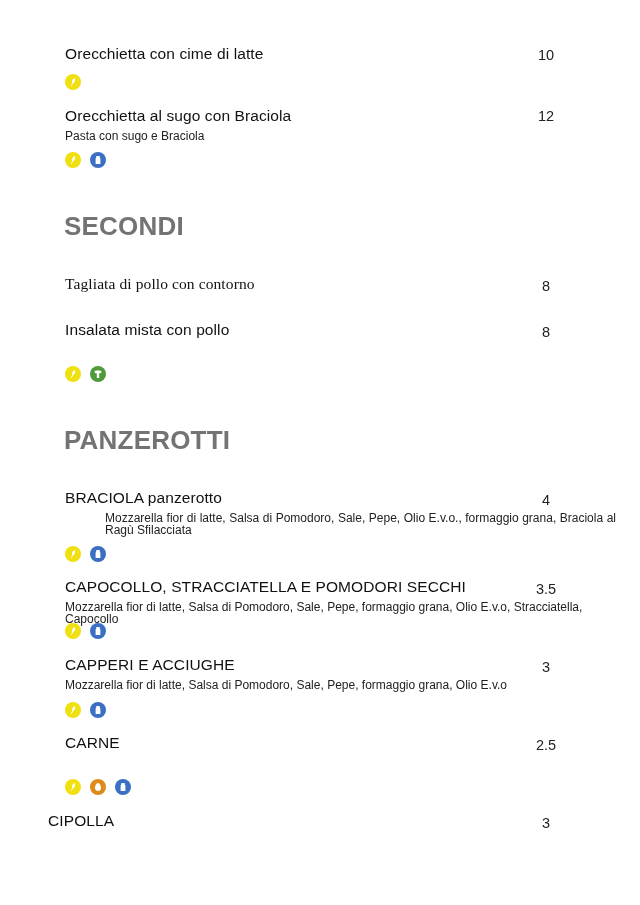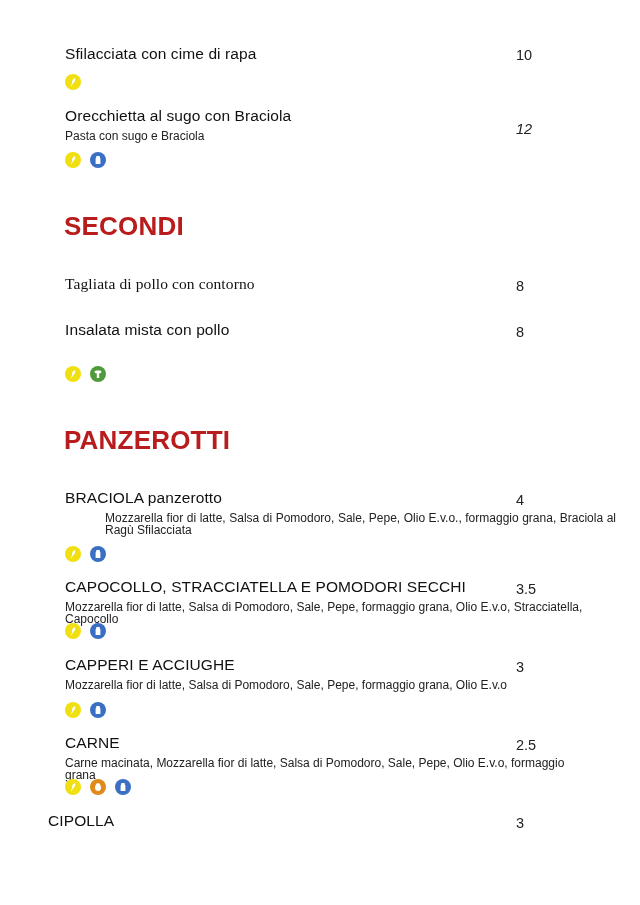--- a/index.html
+++ b/index.html
@@ -1,49 +1,49 @@
 <!DOCTYPE html>
 <html><head>
 <meta charset="utf-8">
 <style>
   html, body { margin: 0; padding: 0; background: #ffffff; }
   body { width: 640px; height: 905px; position: relative; overflow: hidden;
          font-family: "Liberation Sans", "DejaVu Sans", sans-serif; color: #111; }
   .viewport { position: absolute; left: 0; top: 0; width: 640px; height: 828px; overflow: hidden; }
   .abs { position: absolute; }
   .item-title { font-size: 15.5px; line-height: 18px; color: #111; white-space: nowrap; letter-spacing: 0.1px; }
-  .item-price { font-size: 14.5px; line-height: 18px; color: #222; text-align: left; width: 60px; }
+  .item-price { font-size: 14.5px; line-height: 18px; color: #222; text-align: center; width: 60px; }
   .item-desc { font-size: 12px; line-height: 11.5px; color: #222; width: 512px; }
   .item-desc.justify { text-align: justify; text-align-last: left; }
-  .section-title { font-size: 26px; font-weight: bold; line-height: 30px; color: #b91c1c; letter-spacing: 0.2px; }
+  .section-title { font-size: 26px; font-weight: bold; line-height: 30px; color: #737373; letter-spacing: 0.2px; }
   .allergens { display: flex; gap: 9px; }
   .allergen { width: 16px; height: 16px; border-radius: 50%; display: flex; align-items: center; justify-content: center; box-sizing: border-box; }
   .allergen svg { width: 10px; height: 10px; display: block; }
   .al-gluten { background: #f0e010; }
   .al-milk { background: #3a6fc4; }
   .al-celery { background: #4f9a3a; }
   .al-egg { background: #e08a1c; }
 </style>
 </head>
 <body>
 
 <div class="viewport">
 
-  <div class="abs item-title" style="left:65px; top:45px;">Sfilacciata con cime di rapa</div>
+  <div class="abs item-title" style="left:65px; top:45px;">Orecchietta con cime di latte</div>
   <div class="abs item-price" style="left:516px; top:46px;">10</div>
   <div class="abs allergens" style="left:65px; top:74px;">
     <span class="allergen al-gluten">
       <svg viewBox="0 0 10 10">
           <path d="M6.5 1 C8 2.5 7 5 5 6.5 L3.5 9 L3 8.6 L4.2 6.2 C3.5 4.2 4.6 2 6.5 1 Z" fill="#fff"></path>
         </svg>
     </span>
   </div>
 
   <div class="abs item-title" style="left:65px; top:107px;">Orecchietta al sugo con Braciola</div>
-  <div class="abs item-price" style="left:516px; top:120px;font-style:italic;">12</div>
+  <div class="abs item-price" style="left:516px; top:107px;">12</div>
   <div class="abs item-desc" style="left:65px; top:131px;">Pasta con sugo e Braciola</div>
   <div class="abs allergens" style="left:65px; top:152px;">
     <span class="allergen al-gluten">
       <svg viewBox="0 0 10 10">
           <path d="M6.5 1 C8 2.5 7 5 5 6.5 L3.5 9 L3 8.6 L4.2 6.2 C3.5 4.2 4.6 2 6.5 1 Z" fill="#fff"></path>
         </svg>
     </span>
     <span class="allergen al-milk">
       <svg viewBox="0 0 10 10">
           <path d="M3.3 1 H6.7 V2.3 L7.4 3.4 V9 H2.6 V3.4 L3.3 2.3 Z" fill="#fff"></path>
@@ -116,21 +116,20 @@
     </span>
     <span class="allergen al-milk">
       <svg viewBox="0 0 10 10">
           <path d="M3.3 1 H6.7 V2.3 L7.4 3.4 V9 H2.6 V3.4 L3.3 2.3 Z" fill="#fff"></path>
         </svg>
     </span>
   </div>
 
   <div class="abs item-title" style="left:65px; top:734px;">CARNE</div>
   <div class="abs item-price" style="left:516px; top:736px;">2.5</div>
-  <div class="abs item-desc" style="left:65px; top:758px; width:520px;">Carne macinata, Mozzarella fior di latte, Salsa di Pomodoro, Sale, Pepe, Olio E.v.o, formaggio grana</div>
   <div class="abs allergens" style="left:65px; top:779px;">
     <span class="allergen al-gluten">
       <svg viewBox="0 0 10 10">
           <path d="M6.5 1 C8 2.5 7 5 5 6.5 L3.5 9 L3 8.6 L4.2 6.2 C3.5 4.2 4.6 2 6.5 1 Z" fill="#fff"></path>
         </svg>
     </span>
     <span class="allergen al-egg">
       <svg viewBox="0 0 10 10">
           <path d="M5 1 C6.8 1 8 4 8 6 C8 7.8 6.7 9 5 9 C3.3 9 2 7.8 2 6 C2 4 3.2 1 5 1 Z" fill="#fff"></path>
         </svg>

